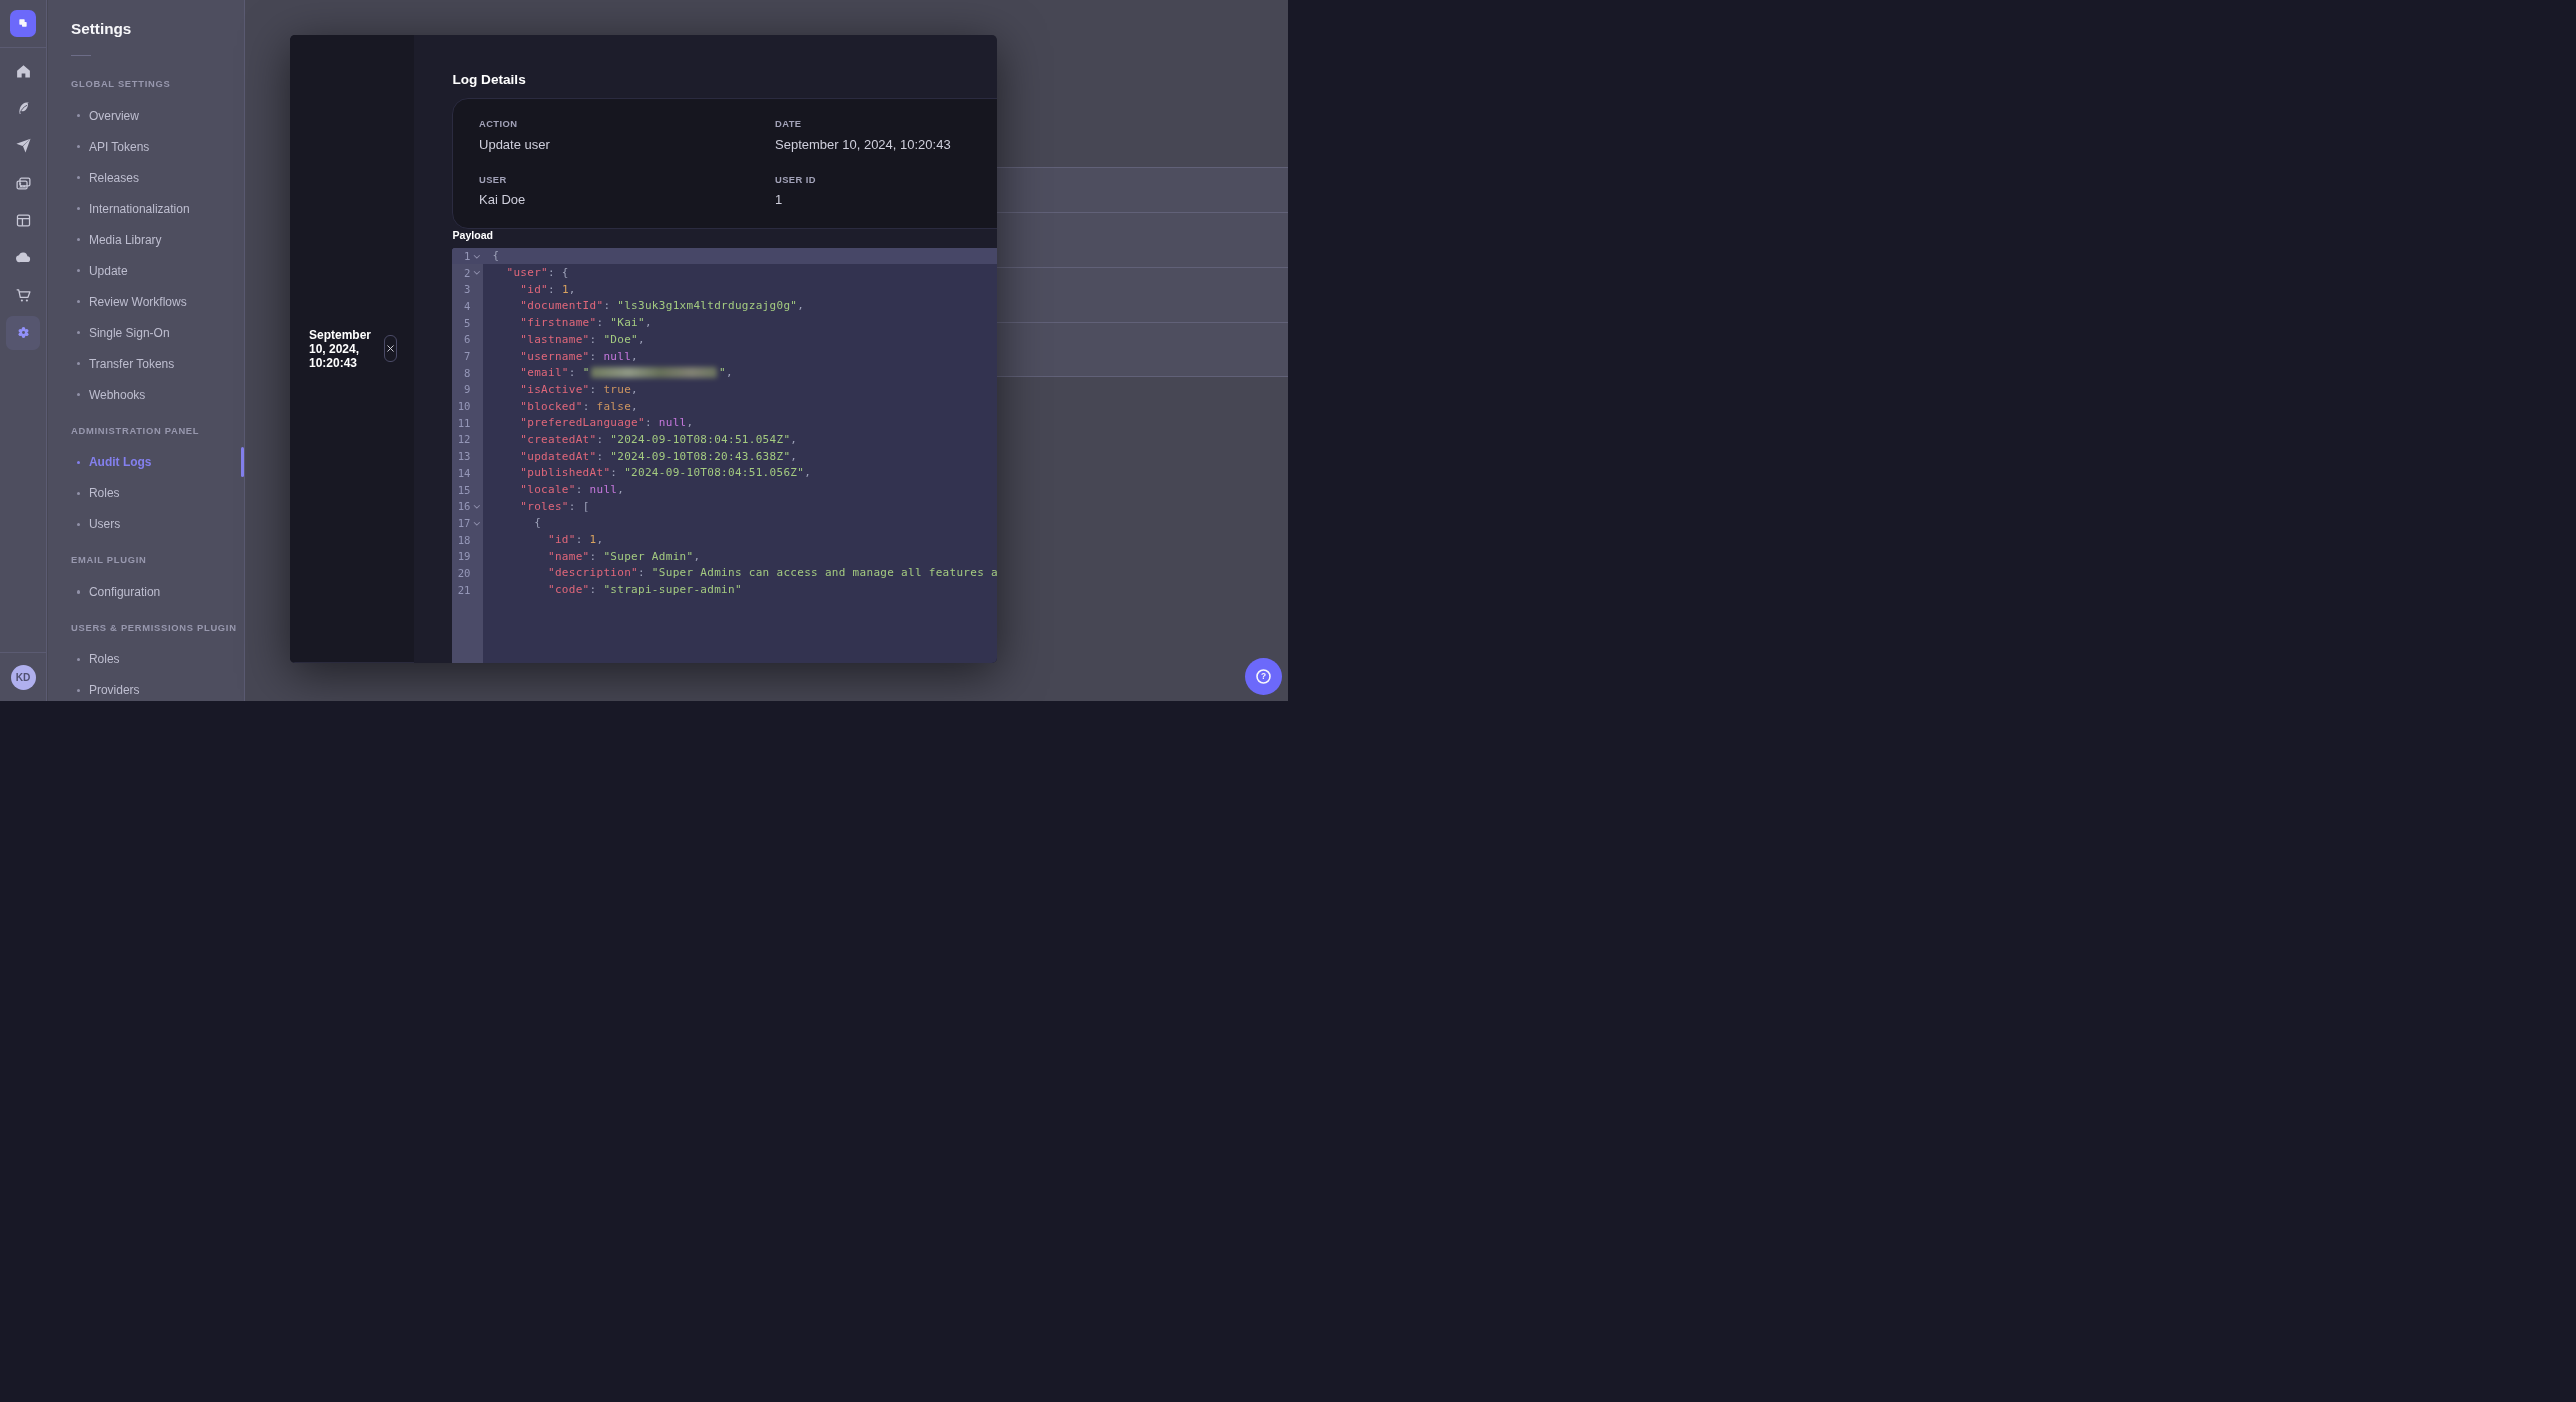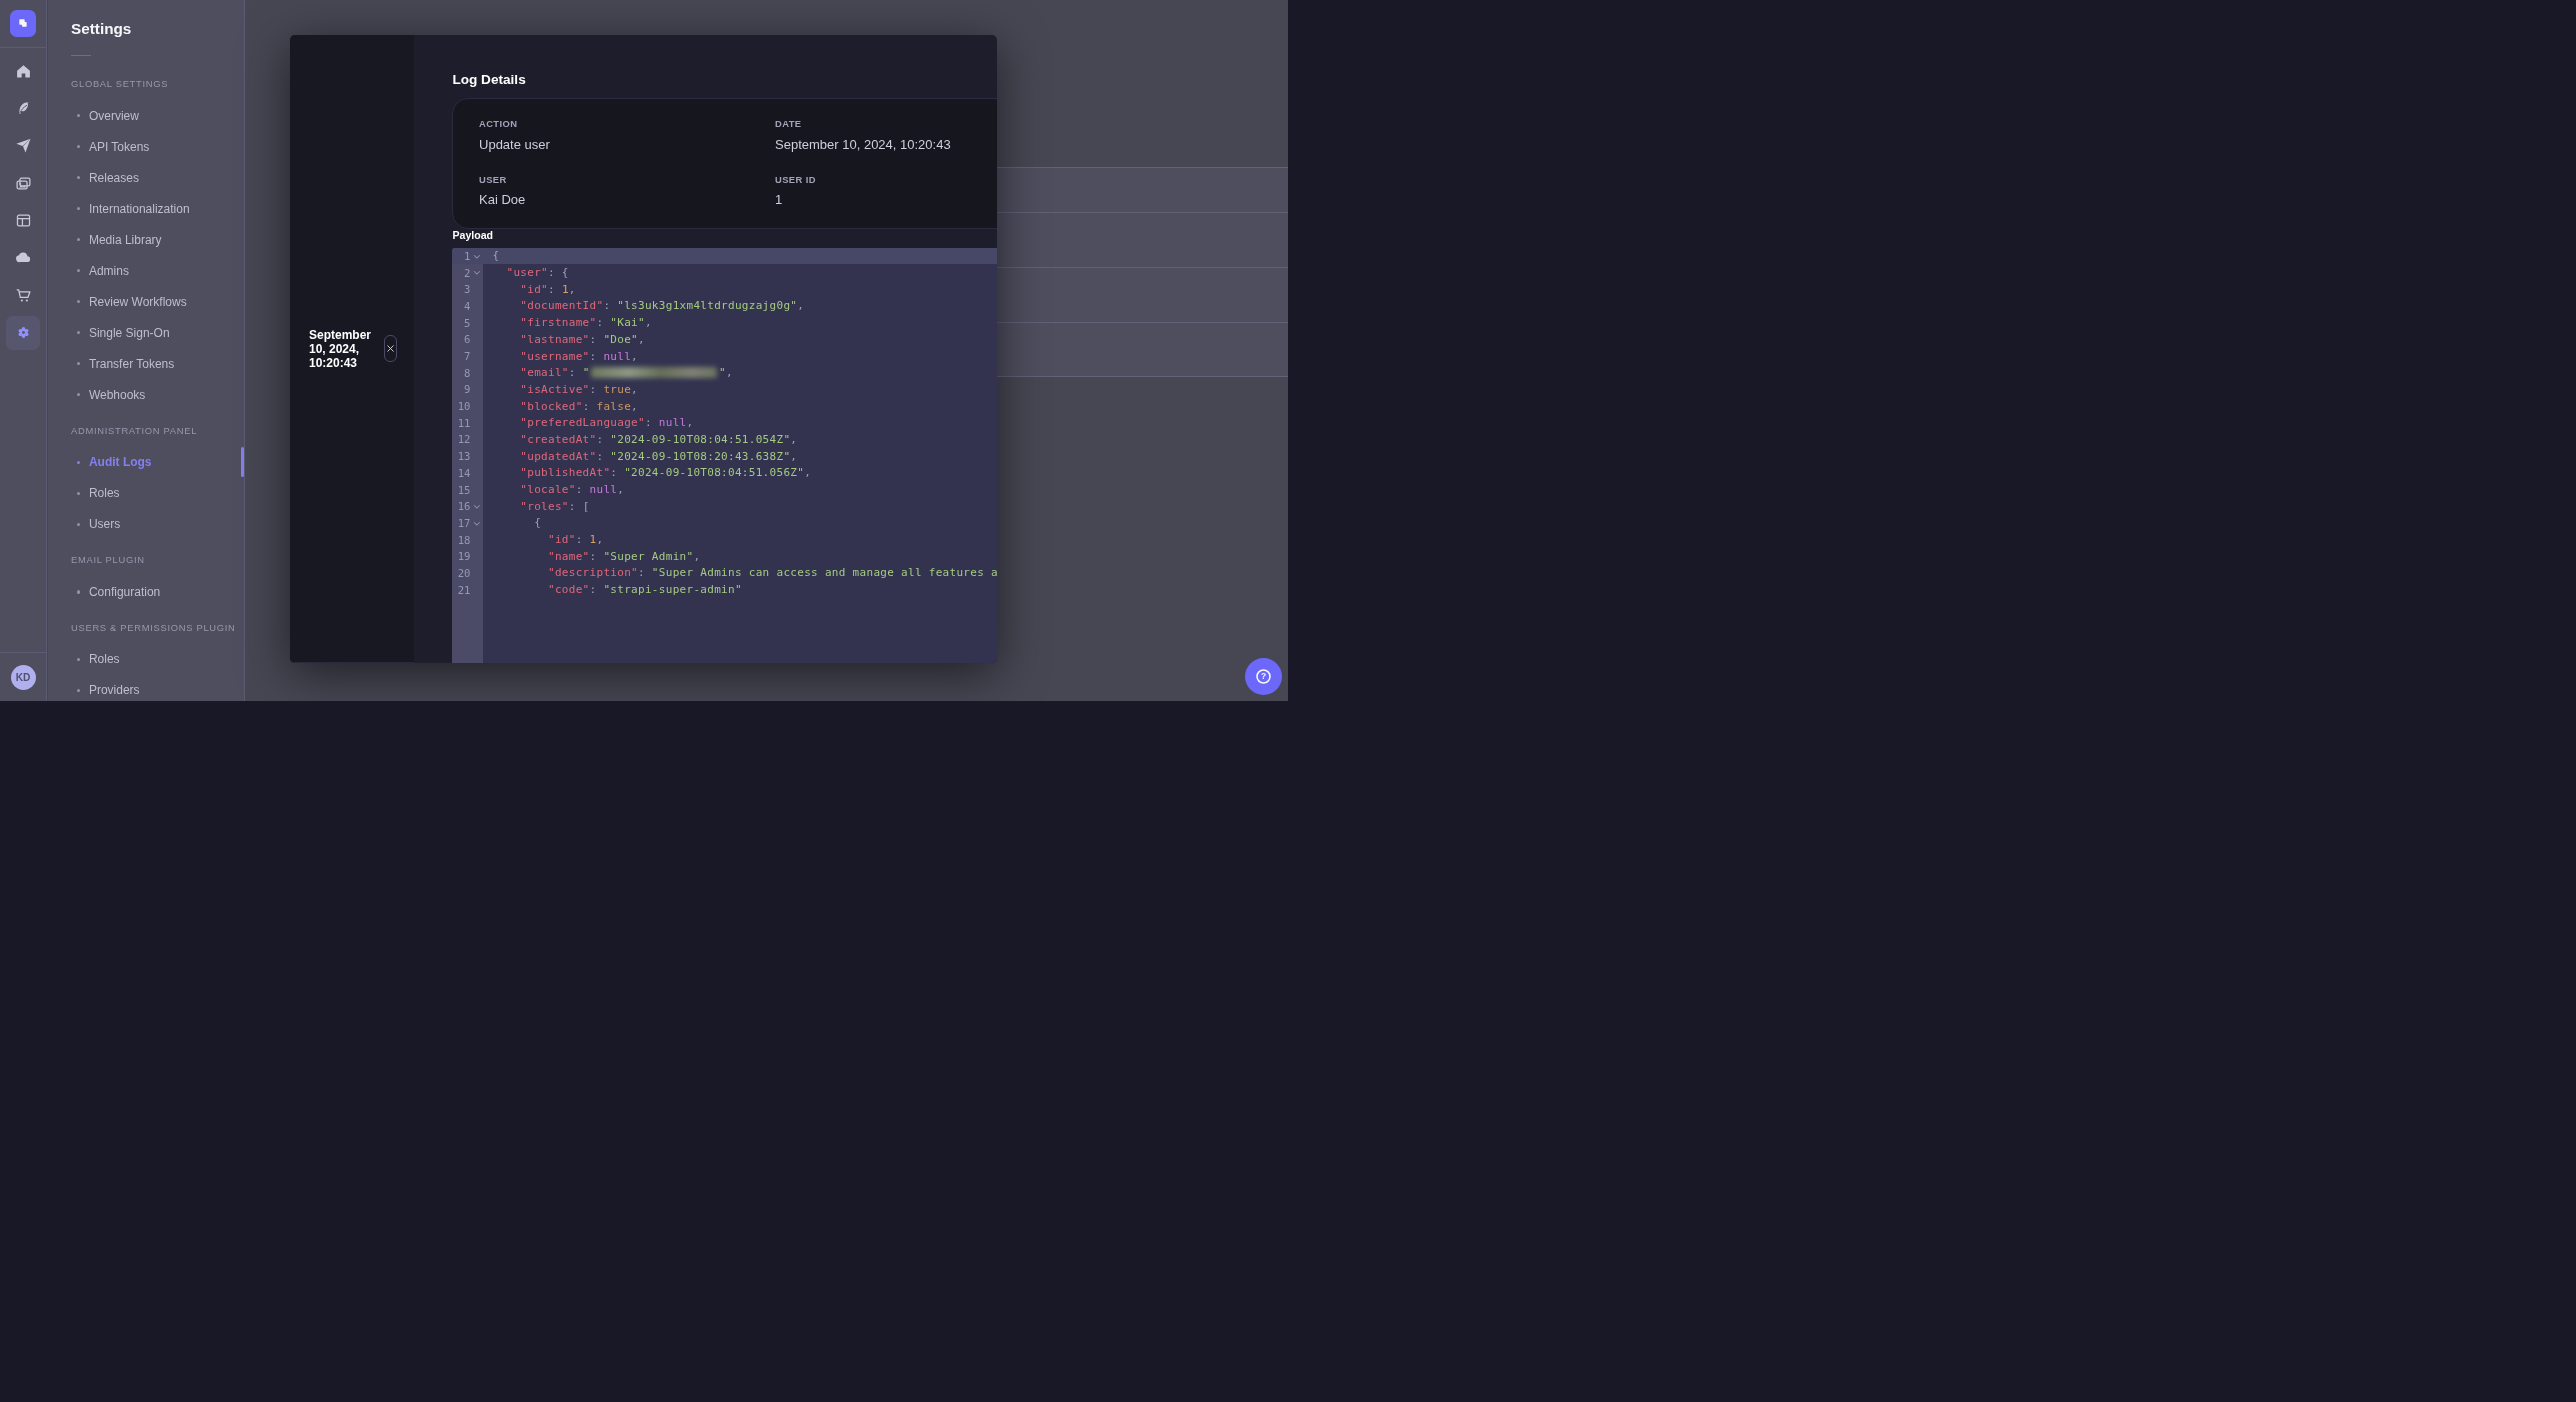--- a/index.html
+++ b/index.html
@@ -17,21 +17,21 @@
   .rail-bottom { position:absolute; left:0; bottom:0; width:100%; border-top:0.9px solid #32324d; height:49px; display:flex; align-items:center; justify-content:center; }
   .avatar { width:25px; height:25px; border-radius:50%; background:#a2a2f0; color:#24244a; font-size:10.2px; font-weight:bold; display:flex; align-items:center; justify-content:center; cursor:pointer; }
 
   
   .nav { position:absolute; left:48px; top:0; width:197px; height:701px; background:#212134; border-right:0.9px solid #32324d; z-index:1; }
   .nav-head { padding:20px 0 0 23px; }
   .nav-title { color:#ffffff; font-size:15.3px; font-weight:bold; }
   .nav-divider { width:20.4px; height:0.9px; background:#4a4a6a; margin-top:17px; }
   .nav-sections { padding-top:7.7px; }
   .nav-section { margin-top:14.5px; }
-  .nav-section-label { padding-left:23px; height:13.6px; margin-bottom:8.5px; color:#83839c; font-size:9.4px; font-weight:normal; letter-spacing:0.7px; }
+  .nav-section-label { padding-left:23px; height:13.6px; margin-bottom:8.5px; color:#83839c; font-size:9.4px; font-weight:bold; letter-spacing:0.7px; }
   .nav-item { position:relative; height:31px; display:flex; align-items:center; padding-left:29px; color:#b5b5c8; font-size:12px; cursor:pointer; }
   .nav-item .bullet { width:3.4px; height:3.4px; border-radius:50%; background:#7a7a94; margin-right:8.5px; flex:0 0 auto; }
   .nav-item.active { color:#6863f0; font-weight:bold; }
   .nav-item.active .bullet { background:#6863f0; }
   .nav-item.active .ind { position:absolute; right:0; top:50%; transform:translateY(-50%); width:2.6px; height:30px; border-radius:1.7px; background:#6863f0; }
 
   
   .content { position:absolute; left:245px; top:0; right:0; bottom:0; background:#181826; z-index:0; }
   .bg-card { position:absolute; left:692px; top:167px; width:549px; height:210px; background:#212134; border:0.9px solid #3a3a55; border-radius:4.3px; }
   .bg-row { position:relative; height:55px; border-top:0.9px solid #3a3a55; }
@@ -203,21 +203,21 @@
         <div class="nav-item">
           <span class="bullet"></span>
           <span>Internationalization</span>
         </div>
         <div class="nav-item">
           <span class="bullet"></span>
           <span>Media Library</span>
         </div>
         <div class="nav-item">
           <span class="bullet"></span>
-          <span>Admins</span>
+          <span>Update</span>
         </div>
         <div class="nav-item">
           <span class="bullet"></span>
           <span>Review Workflows</span>
         </div>
         <div class="nav-item">
           <span class="bullet"></span>
           <span>Single Sign-On</span>
         </div>
         <div class="nav-item">

